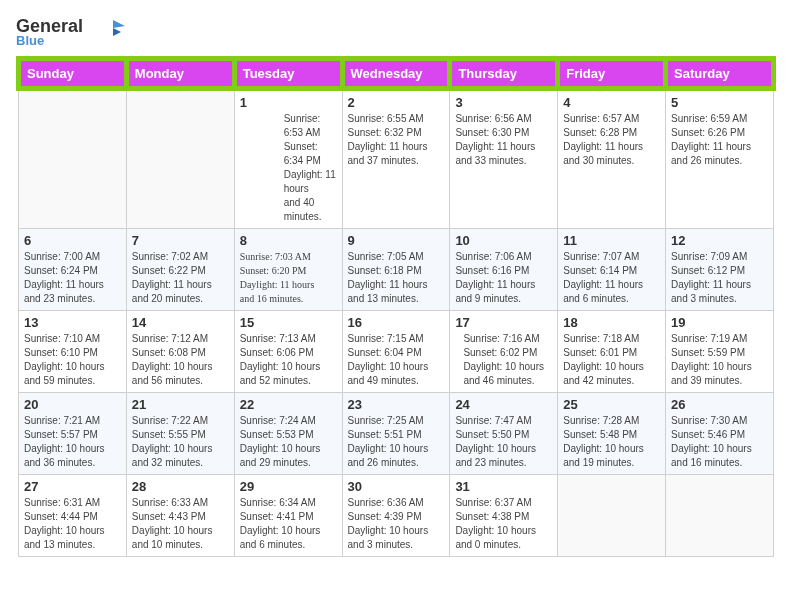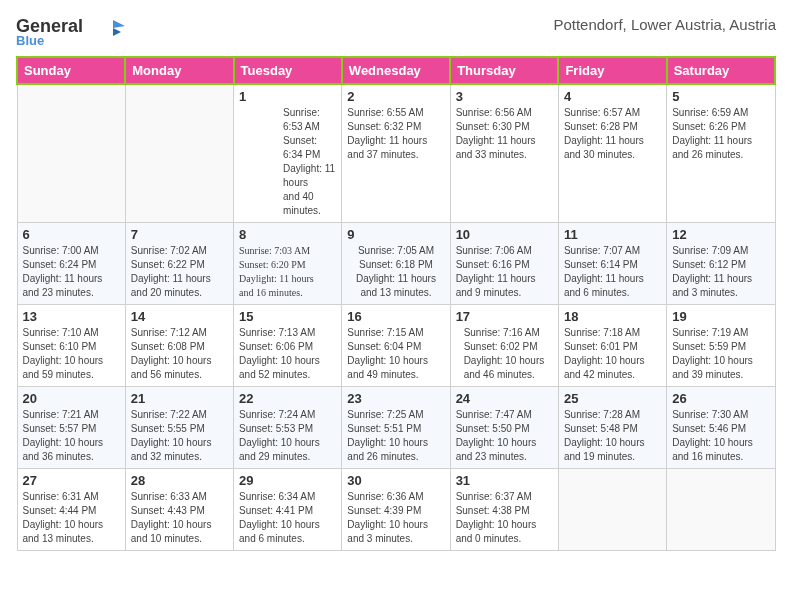--- a/index.html
+++ b/index.html
@@ -37,26 +37,26 @@
     .location-subtitle {
       font-size: 15px;
       color: #555;
     }
     .calendar-table {
       width: 100%;
       border-collapse: collapse;
       table-layout: fixed;
     }
     .calendar-table th {
-      background-color: #ec4899;
+      background-color: #d946ef;
       color: #fff;
       text-align: left;
       padding: 5px 6px;
       font-size: 13px;
-      border: 2px solid #84cc16;
+      border: 5px solid #84cc16;
     }
     .calendar-table td {
       vertical-align: top;
       border: 1px solid #d0d0d0;
       padding: 4px 5px;
       font-size: 10.5px;
       color: #333;
       height: 82px;
       background: #fff;
     }
@@ -87,21 +87,20 @@
     <div class="logo-row">
       <span style="font-size:18px;font-weight:bold;color:#333;">General</span>
       <svg width="22" height="18" viewBox="0 0 22 18">
         <polygon points="10,2 22,8 10,10" fill="#4a90d9"></polygon>
         <polygon points="10,10 18,14 10,18" fill="#2a6aad"></polygon>
       </svg>
     </div>
     <span style="font-size:13px;font-weight:bold;color:#4a90d9;margin-top:-4px;">Blue</span>
   </div>
   <div class="title-area">
-    <div class="location-subtitle">Pottendorf, Lower Austria, Austria</div>
   </div>
 </div>
 
 <table class="calendar-table">
   <thead>
     <tr>
 
     <th>Sunday</th>
         <th>Monday</th>
         <th>Tuesday</th>
@@ -168,21 +167,21 @@
         </td>
         <td>
           <span class="day-number">8</span>
           <div class="day-info" style="white-space: pre-line; font-family: Liberation Serif, serif;">Sunrise: 7:03 AM
 Sunset: 6:20 PM
 Daylight: 11 hours
 and 16 minutes.</div>
         </td>
         <td>
           <span class="day-number">9</span>
-          <div class="day-info" style="white-space: pre-line; text-align: center;">Sunrise: 7:05 AM
+          <div class="day-info" style="white-space: pre-line;">Sunrise: 7:05 AM
 Sunset: 6:18 PM
 Daylight: 11 hours
 and 13 minutes.</div>
         </td>
         <td>
           <span class="day-number">10</span>
           <div class="day-info" style="white-space: pre-line;">Sunrise: 7:06 AM
 Sunset: 6:16 PM
 Daylight: 11 hours
 and 9 minutes.</div>

